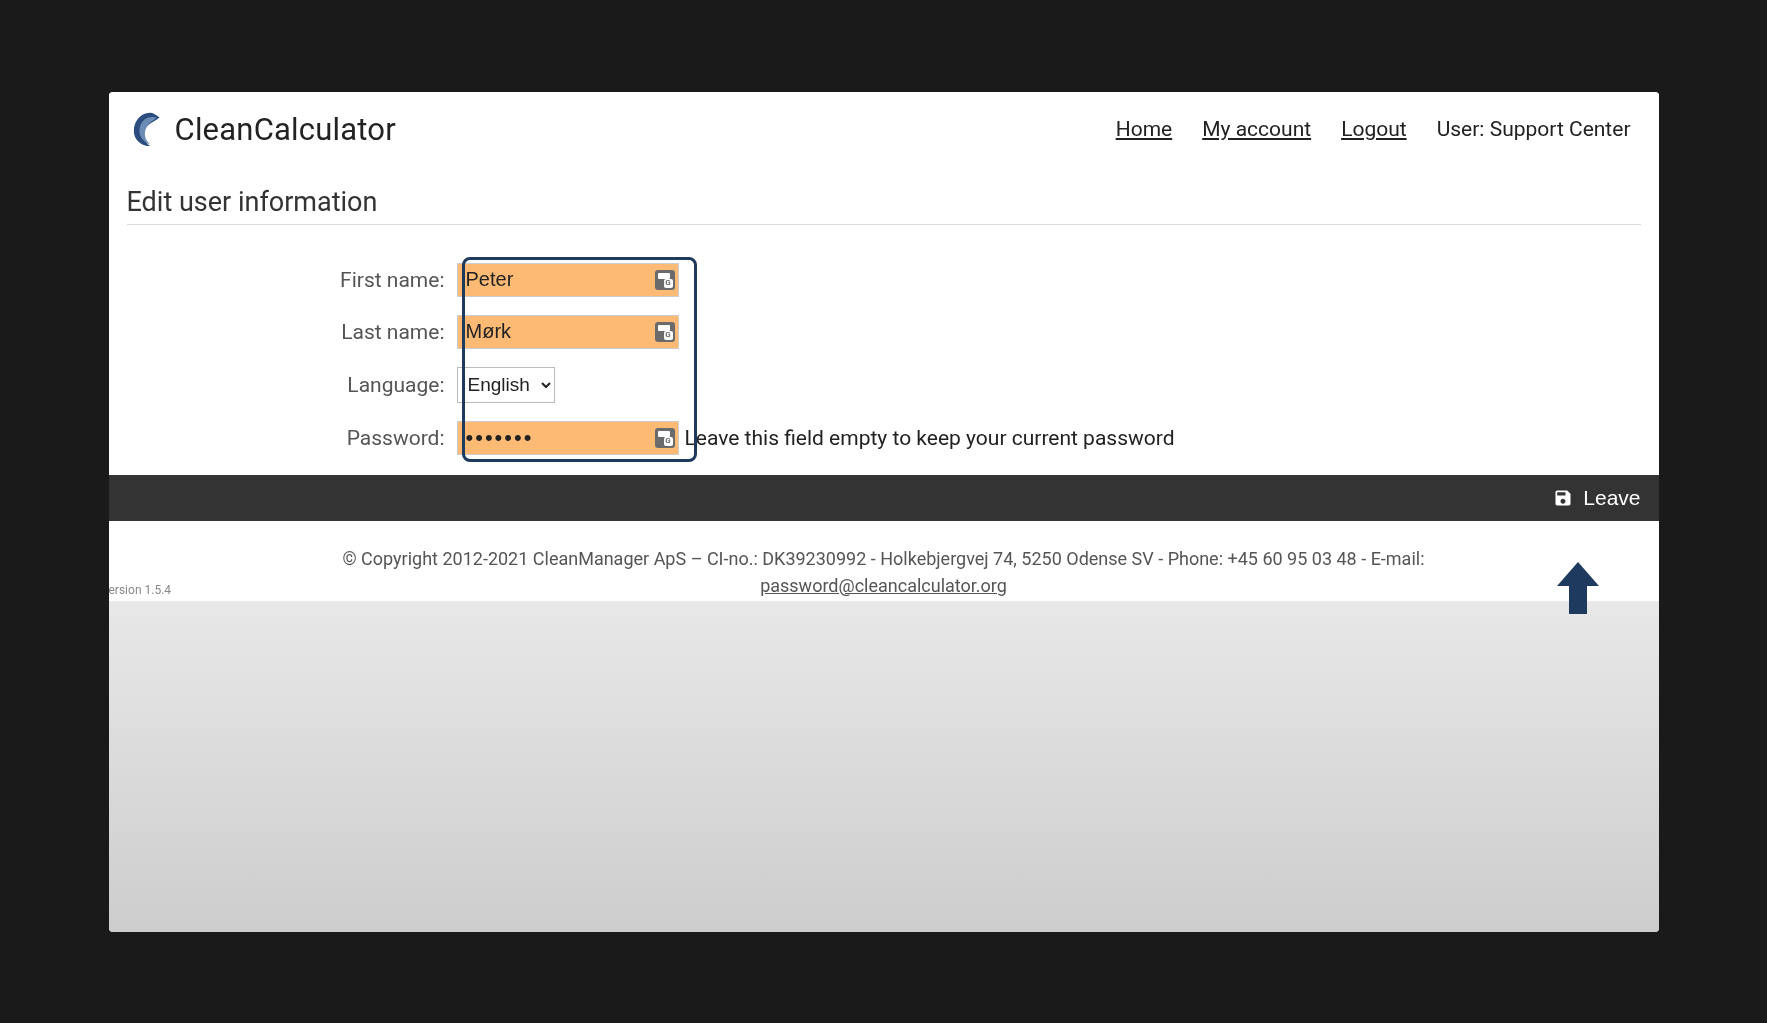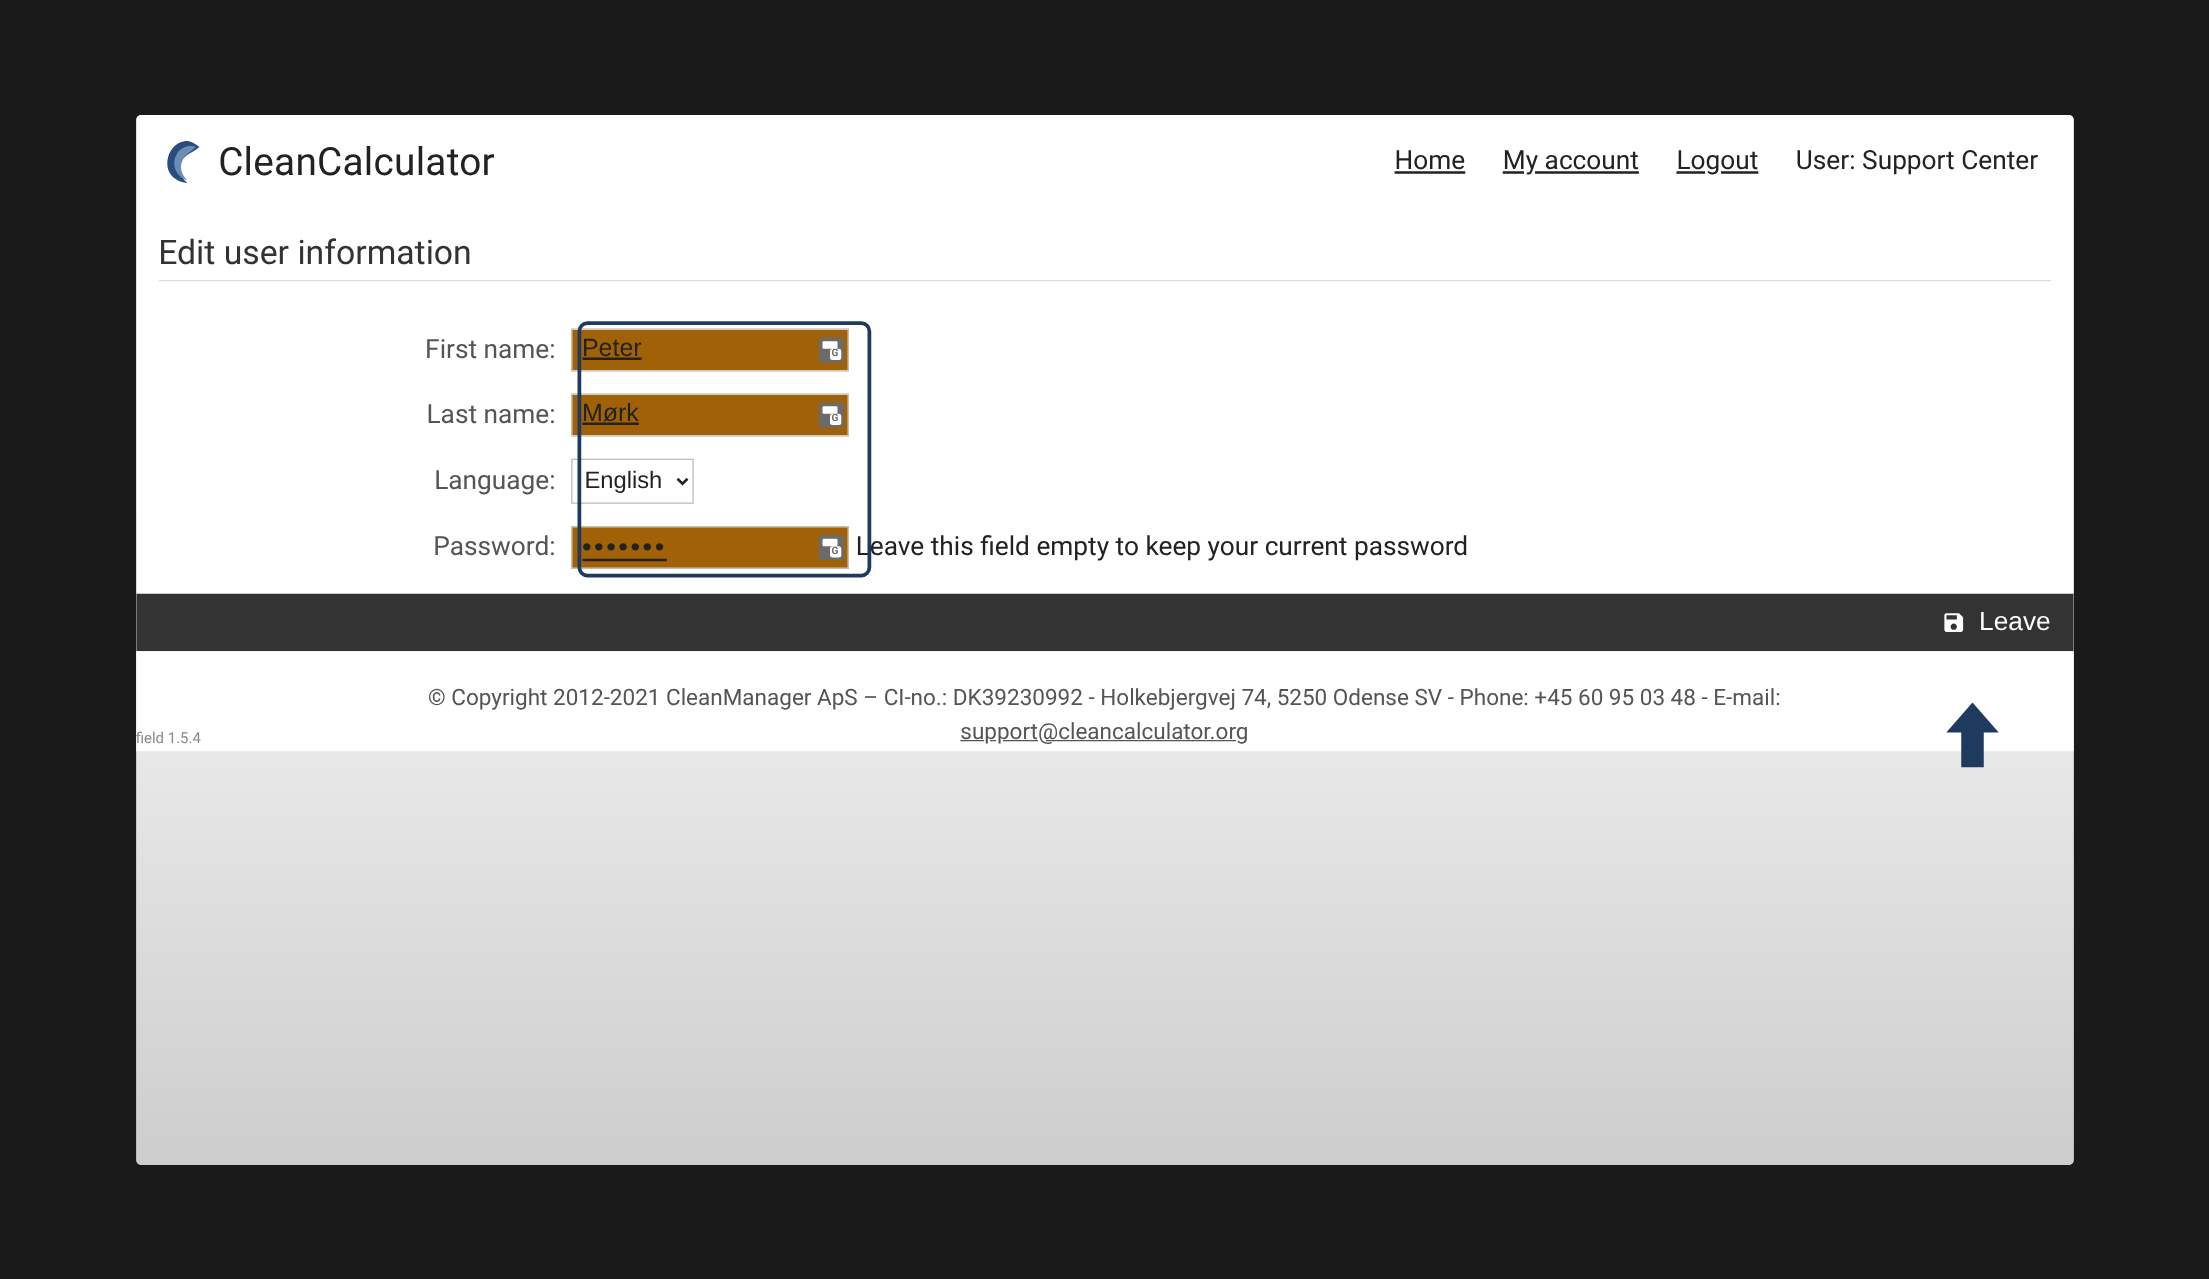--- a/index.html
+++ b/index.html
@@ -103,26 +103,25 @@
     width: 330px;
     text-align: right;
     padding-right: 12px;
     font-size: 21px;
     color: #555;
   }
   .text-input {
     width: 222px;
     height: 34px;
     border: 1px solid #ccc;
-    background: #a16207;
+    background: #fdba74;
     padding: 4px 30px 4px 8px;
     font-size: 20px;
     color: #222;
     position: relative;
-    text-decoration: underline;
   }
   .input-wrap {
     position: relative;
     width: 222px;
   }
   .pw-mgr-icon {
     position: absolute;
     right: 4px;
     top: 50%;
     transform: translateY(-50%);
@@ -309,23 +308,23 @@
               <path d="M17 3H5c-1.1 0-2 .9-2 2v14c0 1.1.9 2 2 2h14c1.1 0 2-.9 2-2V7l-4-4zm-5 16c-1.66 0-3-1.34-3-3s1.34-3 3-3 3 1.34 3 3-1.34 3-3 3zm3-10H5V5h10v4z"></path>
             </svg>
           </span>
           <span>Leave</span>
         </button>
       </div>
 
       <div class="footer">
         <div>
           <span>© Copyright 2012-2021 CleanManager ApS – CI-no.: DK39230992 - Holkebjergvej 74, 5250 Odense SV - Phone: +45 60 95 03 48 - E-mail: </span><br>
-          <a href="#">support@cleancalculator.org</a>
+          <a href="#">password@cleancalculator.org</a>
         </div>
-        <div class="version">field 1.5.4</div>
+        <div class="version">ersion 1.5.4</div>
       </div>
 
     </div>
 
     <div class="gradient-area"></div>
 
     <div class="annotation-arrow">
       <svg viewBox="0 0 42 52" width="42" height="52">
         <path d="M21 0 L42 24 L30 24 L30 52 L12 52 L12 24 L0 24 Z" fill="#1e3a5f"></path>
       </svg>

